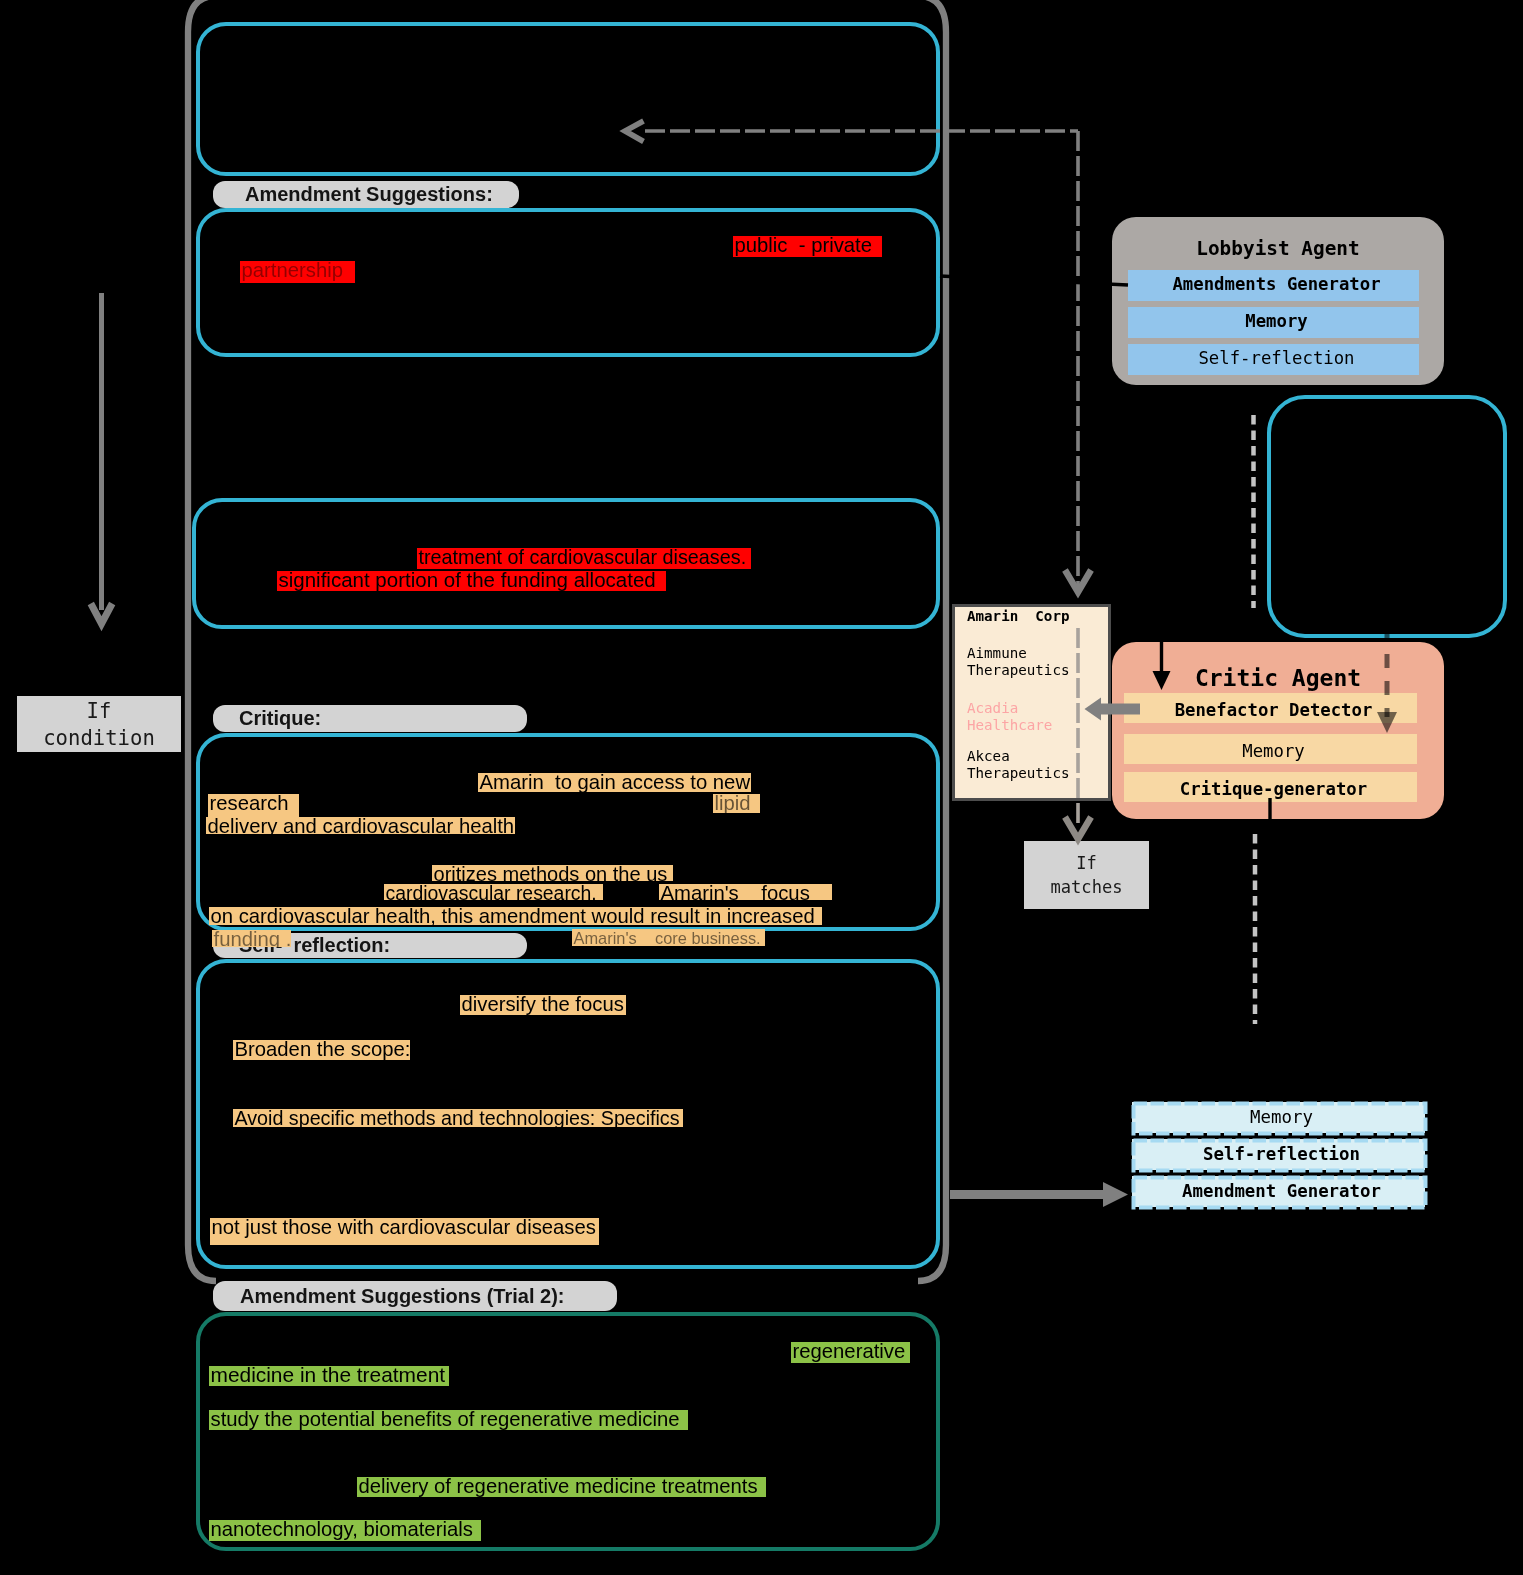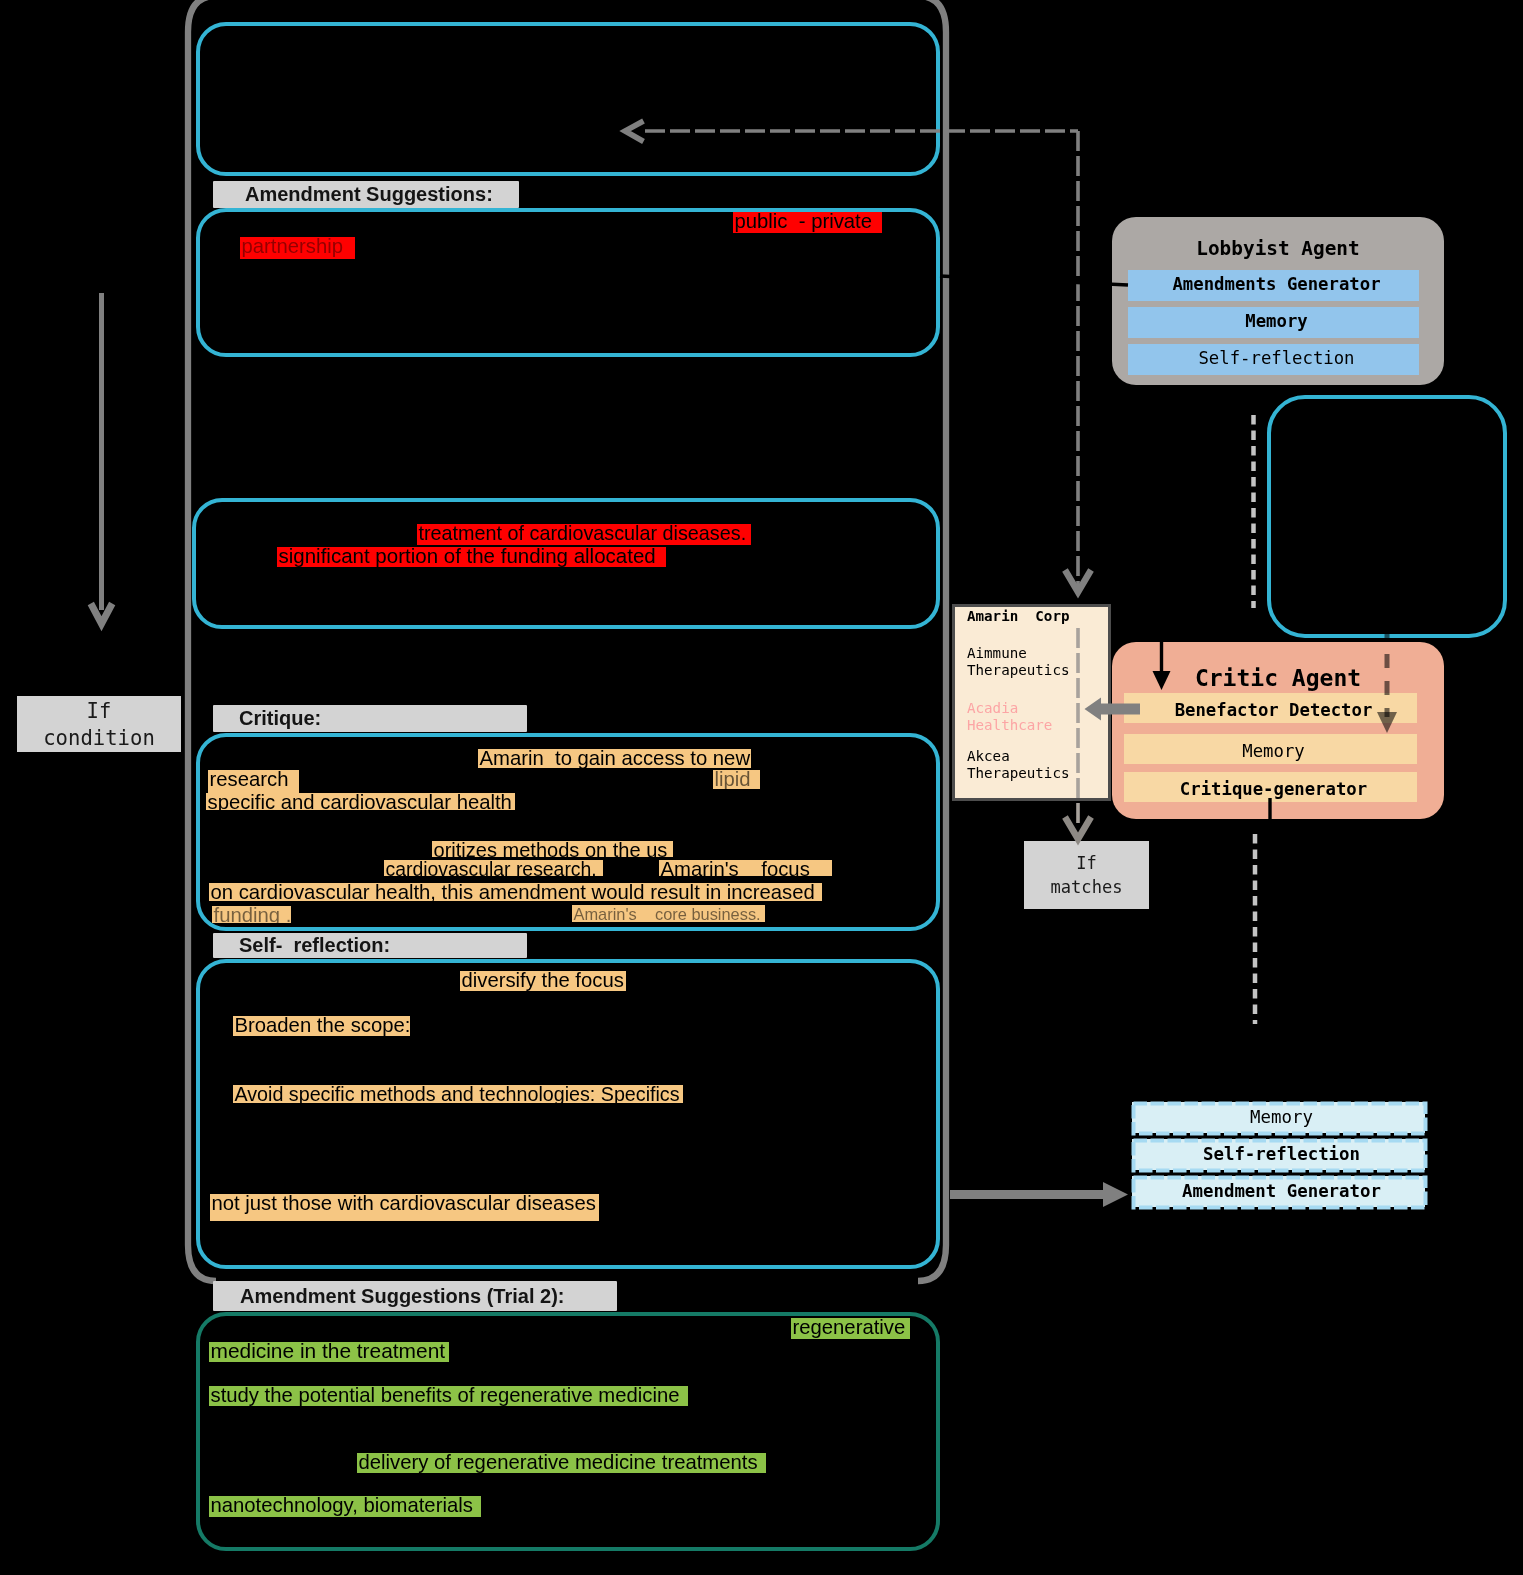--- a/index.html
+++ b/index.html
@@ -1,27 +1,27 @@
 <!DOCTYPE html>
 <html><head>
 <meta charset="utf-8">
 <style>
   html,body{margin:0;padding:0;background:#000;}
   #page{position:relative;width:1523px;height:1575px;background:#000;overflow:hidden;
     font-family:"Liberation Sans",sans-serif;}
   .abs{position:absolute;}
   .cyanbox{position:absolute;border:4px solid #34B4D4;border-radius:30px;box-sizing:border-box;}
   .greenbox{position:absolute;border:4px solid #157A66;border-radius:30px;box-sizing:border-box;}
-  .seclabel{position:absolute;background:#D3D3D3;border-radius:1px;box-sizing:border-box;
+  .seclabel{position:absolute;background:#D3D3D3;border-radius:12px;box-sizing:border-box;
     font-family:"Liberation Sans",sans-serif;
     font-weight:bold;font-size:20px;color:#141414;display:flex;align-items:center;
     justify-content:flex-start;white-space:pre;}
   .hl{position:absolute;font-family:"Liberation Sans",sans-serif;
     font-size:20.3px;white-space:pre;line-height:18px;height:17px;
-    box-sizing:content-box;padding:0 1.5px;}
+    box-sizing:content-box;padding:0 1.5px;margin-top:24px;}
   .mono{font-family:"DejaVu Sans Mono",monospace;}
   .agentitem{position:absolute;text-align:center;
     font-family:"DejaVu Sans Mono",monospace;font-weight:bold;color:#000;
     display:flex;align-items:center;justify-content:center;box-sizing:border-box;
     white-space:pre;font-size:17.3px;padding-left:6px;padding-bottom:3px;}
   .agentitem.critic{padding-bottom:0px;padding-top:3px;}
   .agenttitle{position:absolute;text-align:center;
     font-family:"DejaVu Sans Mono",monospace;font-weight:bold;color:#000;
     white-space:pre;}
   .condbox{position:absolute;background:#D3D3D3;box-sizing:border-box;
@@ -71,21 +71,21 @@
 
   <div class="greenbox" style="left:196px;top:1312px;width:744px;height:239px;"></div>
 
   <span class="hl" style="left:733px;top:212px;width:146px;height:21px;background:#FF0000;color:#000;overflow:hidden;">public  - private</span>
   <span class="hl" style="left:240px;top:237px;width:112px;height:22px;background:#FF0000;color:rgba(0,0,0,0.42);overflow:hidden;">partnership</span>
   <span class="hl" style="left:417px;top:524px;width:331px;height:21px;background:#FF0000;color:#000;font-size:19.8px;overflow:hidden;">treatment of cardiovascular diseases.</span>
   <span class="hl" style="left:277px;top:547px;width:386px;height:20px;background:#FF0000;color:#000;font-size:20.5px;overflow:hidden;">significant portion of the funding allocated </span>
   <span class="hl" style="left:478px;top:749px;width:270px;height:19px;background:#F6C782;color:#000;overflow:hidden;">Amarin  to gain access to new</span>
   <span class="hl" style="left:208px;top:770px;width:88px;height:36px;background:#F6C782;color:#000;overflow:hidden;">research </span>
   <span class="hl" style="left:713px;top:770px;width:44px;height:19px;background:#F6C782;color:rgba(0,0,0,0.58);overflow:hidden;">lipid</span>
-  <span class="hl" style="left:206px;top:793px;width:306px;height:17px;background:#F6C782;color:#000;overflow:hidden;">specific and cardiovascular health</span>
+  <span class="hl" style="left:206px;top:793px;width:306px;height:17px;background:#F6C782;color:#000;overflow:hidden;">delivery and cardiovascular health</span>
   <span class="hl" style="left:432px;top:841px;width:238px;height:16px;background:#F6C782;color:#000;font-size:20.05px;overflow:hidden;">oritizes methods on the us</span>
   <span class="hl" style="left:384px;top:860px;width:216px;height:16px;background:#F6C782;color:#000;font-size:19.4px;overflow:hidden;">cardiovascular research.</span>
   <span class="hl" style="left:659px;top:860px;width:170px;height:16px;background:#F6C782;color:#000;overflow:hidden;">Amarin's    focus    </span>
   <span class="hl" style="left:209px;top:883px;width:610px;height:18px;background:#F6C782;color:#000;overflow:hidden;">on cardiovascular health, this amendment would result in increased</span>
   <span class="hl" style="left:212px;top:906px;width:76px;height:17px;background:#F6C782;color:rgba(0,0,0,0.52);overflow:hidden;">funding .</span>
   <span class="hl" style="left:572px;top:905px;width:190px;height:17px;background:#F6C782;color:rgba(0,0,0,0.52);font-size:16.4px;overflow:hidden;">Amarin's    core business.</span>
   <span class="hl" style="left:460px;top:971px;width:163px;height:20px;background:#F6C782;color:#000;overflow:hidden;">diversify the focus</span>
   <span class="hl" style="left:233px;top:1016px;width:174px;height:20px;background:#F6C782;color:#000;overflow:hidden;">Broaden the scope:</span>
   <span class="hl" style="left:233px;top:1085px;width:447px;height:18px;background:#F6C782;color:#000;font-size:19.7px;overflow:hidden;">Avoid specific methods and technologies: Specifics</span>
   <span class="hl" style="left:210px;top:1194px;width:386px;height:27px;background:#F6C782;color:#000;overflow:hidden;">not just those with cardiovascular diseases</span>

